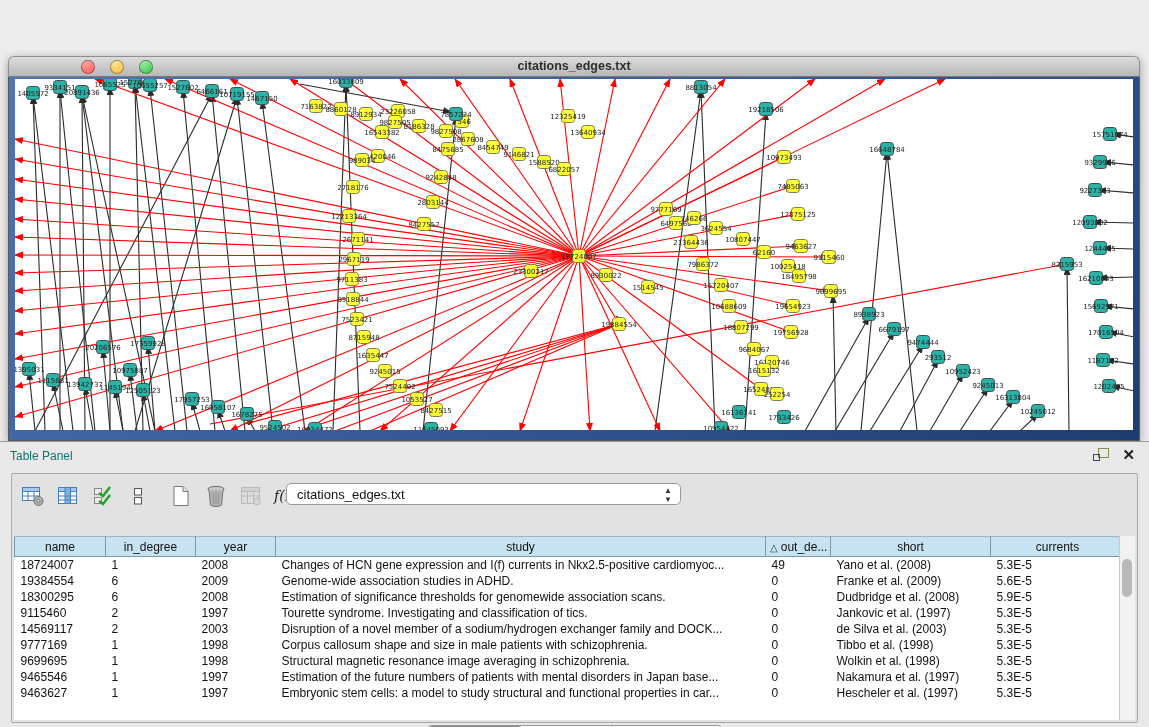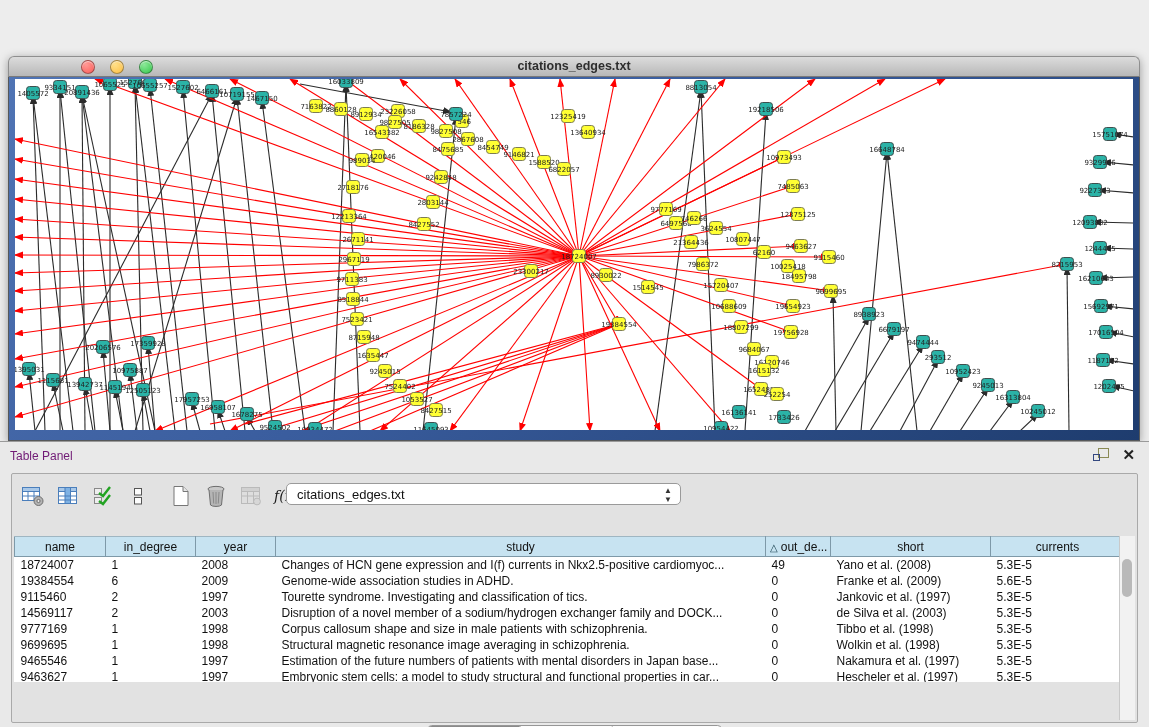--- a/index.html
+++ b/index.html
@@ -21,35 +21,35 @@
     padding:2px 6px 10px 6px;box-sizing:border-box;}
   #canvas-holder{width:100%;height:100%;background:#ffffff;overflow:hidden;}
   #graph-svg{display:block;}
   .gnode rect{stroke-width:1;}
   .gnode text{font-family:"DejaVu Sans",sans-serif;font-size:7px;fill:#222;}
 
   
   #table-panel{position:absolute;left:0;top:393px;width:1149px;height:334px;
     background:#e9e9e9;border-top:1px solid #9a9a9a;}
   #panel-head{position:relative;height:28px;}
-  #panel-title{position:absolute;left:10px;top:7px;font-size:12px;color:#701a75;}
+  #panel-title{position:absolute;left:10px;top:7px;font-size:12px;color:#0f766e;}
   #panel-float{position:absolute;right:40px;top:6px;width:16px;height:14px;cursor:default;}
   #panel-close{position:absolute;right:14px;top:4px;font-size:15px;font-weight:bold;color:#222;}
 
   #content-box{position:absolute;left:11px;top:31px;width:1127px;height:250px;
     background:#e2e2e2;border:1px solid #a9a9a9;border-radius:2px;box-sizing:border-box;}
   #toolbar{position:absolute;left:8px;top:6px;height:32px;display:flex;align-items:center;gap:9px;}
   .tool-btn{width:26px;height:26px;display:flex;align-items:center;justify-content:center;}
   #fx-label{font-family:"DejaVu Serif",serif;font-style:italic;font-size:14px;color:#1a1a1a;}
   #net-combo{position:absolute;left:274px;top:9px;width:395px;height:22px;background:#fff;
     border:1px solid #9a9a9a;border-radius:5px;font-size:13px;color:#111;
     line-height:22px;padding-left:10px;box-sizing:border-box;}
   #combo-arrows{position:absolute;right:8px;top:2px;font-size:8px;color:#333;line-height:9px;text-align:center;}
 
-  #table-wrap{position:absolute;left:2px;top:62px;width:1108px;height:146px;background:#fff;overflow:hidden;}
+  #table-wrap{position:absolute;left:2px;top:62px;width:1108px;height:184px;background:#fff;overflow:hidden;}
   table{border-collapse:collapse;table-layout:fixed;width:1110px;font-size:12px;color:#111;}
   th{background:#c7e3f1;border:1px solid #7e99a8;border-top:1px solid #9fb6c2;
     height:19px;font-weight:normal;text-align:center;overflow:hidden;white-space:nowrap;padding:0 4px;}
   td{height:16px;padding:0 6px;overflow:hidden;white-space:nowrap;}
   .sort-tri{color:#19404e;font-size:10px;margin-right:3px;}
   #v-scroll{position:absolute;right:2px;top:62px;width:15px;height:184px;background:#f2f2f2;
     border-left:1px solid #c9c9c9;}
   #v-thumb{position:absolute;left:2px;top:23px;width:10px;height:38px;background:#b9b9b9;border-radius:5px;}
 
   #seg-tabs{position:absolute;left:50%;top:283px;transform:translateX(-50%);display:flex;
@@ -795,20 +795,29 @@
               <tr>
                 <td>19384554</td>
                 <td>6</td>
                 <td>2009</td>
                 <td>Genome-wide association studies in ADHD.</td>
                 <td>0</td>
                 <td>Franke et al. (2009)</td>
                 <td>5.6E-5</td>
               </tr>
               <tr>
+                <td>18300295</td>
+                <td>6</td>
+                <td>2008</td>
+                <td>Estimation of significance thresholds for genomewide association scans.</td>
+                <td>0</td>
+                <td>Dudbridge et al. (2008)</td>
+                <td>5.9E-5</td>
+              </tr>
+              <tr>
                 <td>9115460</td>
                 <td>2</td>
                 <td>1997</td>
                 <td>Tourette syndrome. Investigating and classification of tics.</td>
                 <td>0</td>
                 <td>Jankovic et al. (1997)</td>
                 <td>5.3E-5</td>
               </tr>
               <tr>
                 <td>14569117</td>

